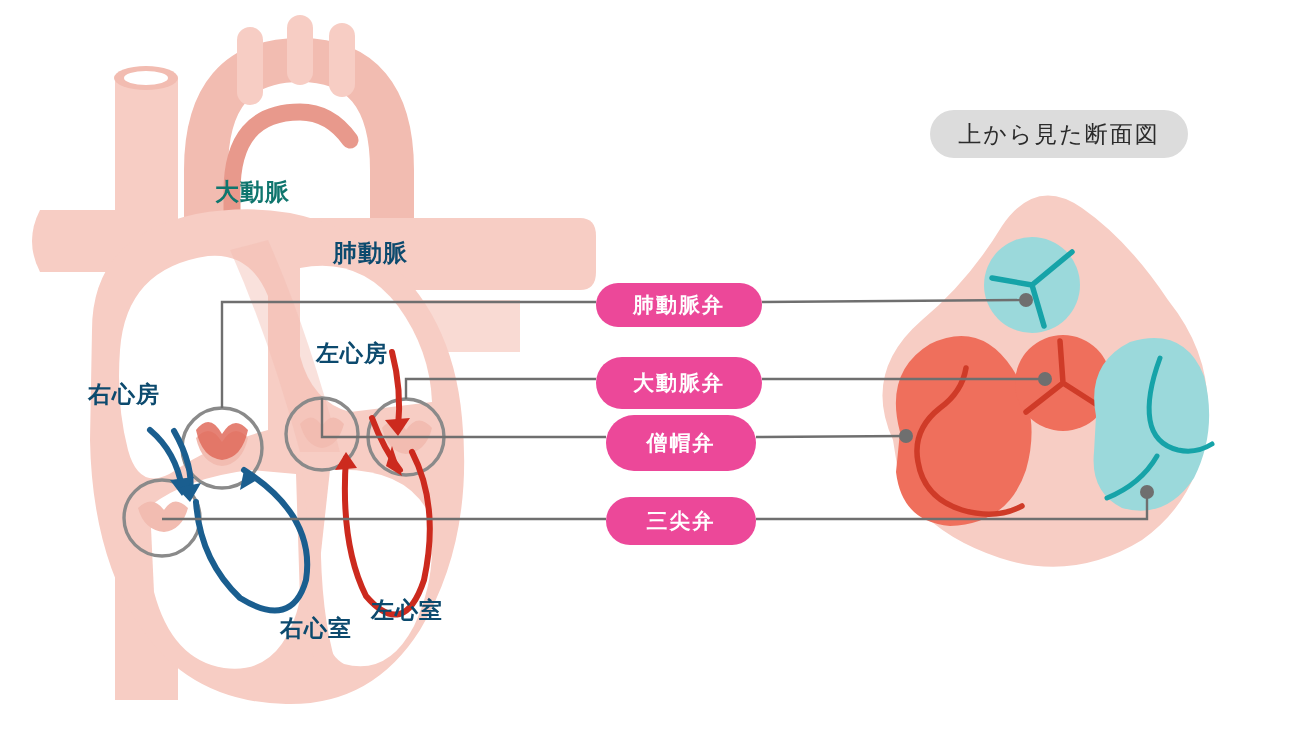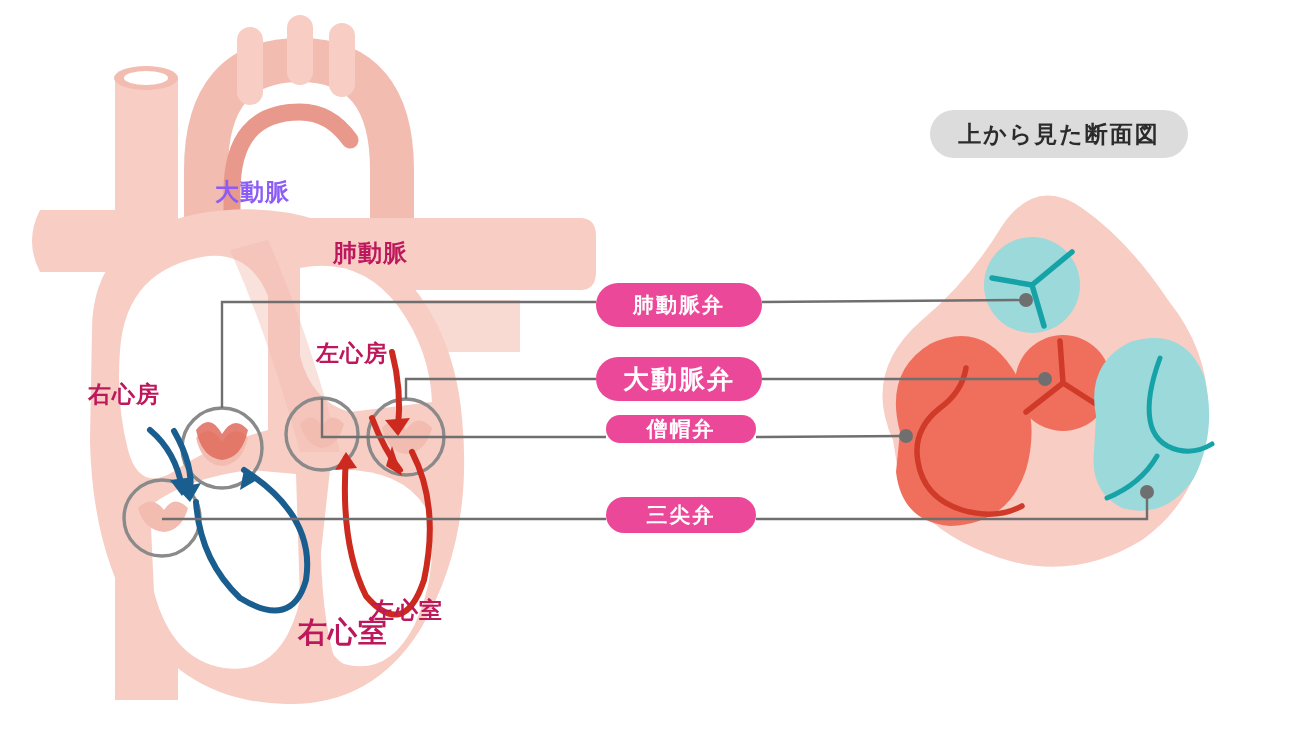--- a/index.html
+++ b/index.html
@@ -4,31 +4,31 @@
 <style>
   html,body{margin:0;padding:0;background:#ffffff;}
   body{
     font-family:"Liberation Sans","DejaVu Sans",sans-serif;
     width:1299px;height:738px;overflow:hidden;position:relative;
   }
   #stage{position:relative;width:1299px;height:738px;background:#fff;}
   svg.layer{position:absolute;left:0;top:0;width:1299px;height:738px;}
 
   .anat-label{
-    position:absolute;color:#be185d;font-weight:700;letter-spacing:1px;
+    position:absolute;color:#0c4a6e;font-weight:700;letter-spacing:1px;
     white-space:nowrap;
   }
-  .anat-label.aorta{color:#8b5cf6;}
+  .anat-label.aorta{color:#0f766e;}
 
   .pill{
     position:absolute;display:flex;align-items:center;justify-content:center;
     background:#ec4899;color:#ffffff;font-weight:700;border-radius:999px;
     letter-spacing:2px;white-space:nowrap;
   }
-  .pill.title{background:#dcdcdc;color:#2b2b2b;font-weight:700;}
+  .pill.title{background:#dcdcdc;color:#2b2b2b;font-weight:400;}
 </style>
 </head>
 <body>
 
 <div id="stage">
 
   <svg class="layer" viewBox="0 0 1299 738">
     <defs>
       <clipPath id="clipHeart">
         <path d="M60 300 Q60 180 170 160 L330 150 Q470 170 480 330 L485 560 Q480 690 330 700 L200 700 Q70 680 62 540 Z"></path>
@@ -187,25 +187,25 @@
       <circle cx="1147" cy="492" r="7"></circle>
     </g>
   </svg>
 
   <div>
     <div class="anat-label aorta" style="left:215px;top:176px;font-size:24px;">大動脈</div>
     <div class="anat-label" style="left:333px;top:237px;font-size:24px;">肺動脈</div>
     <div class="anat-label" style="left:316px;top:338px;font-size:23px;">左心房</div>
     <div class="anat-label" style="left:88px;top:379px;font-size:23px;">右心房</div>
     <div class="anat-label" style="left:371px;top:587px;font-size:23px;margin-top:8px;">左心室</div>
-    <div class="anat-label" style="left:298px;top:613px;font-size:29px;">右心室</div>
+    <div class="anat-label" style="left:280px;top:613px;font-size:23px;">右心室</div>
   </div>
 
   <div>
     <div class="pill" style="left:596px;top:283px;width:166px;height:44px;font-size:21px;">肺動脈弁</div>
-    <div class="pill" style="left:596px;top:357px;width:166px;height:44px;font-size:26px;">大動脈弁</div>
-    <div class="pill" style="left:606px;top:415px;width:150px;height:28px;font-size:21px;">僧帽弁</div>
-    <div class="pill" style="left:606px;top:497px;width:150px;height:36px;font-size:21px;">三尖弁</div>
+    <div class="pill" style="left:596px;top:357px;width:166px;height:52px;font-size:21px;">大動脈弁</div>
+    <div class="pill" style="left:606px;top:415px;width:150px;height:56px;font-size:21px;">僧帽弁</div>
+    <div class="pill" style="left:606px;top:497px;width:150px;height:48px;font-size:21px;">三尖弁</div>
   </div>
 
   <div class="pill title" style="left:930px;top:110px;width:258px;height:48px;font-size:23px;">上から見た断面図</div>
 
 </div>
 
 </body></html>

